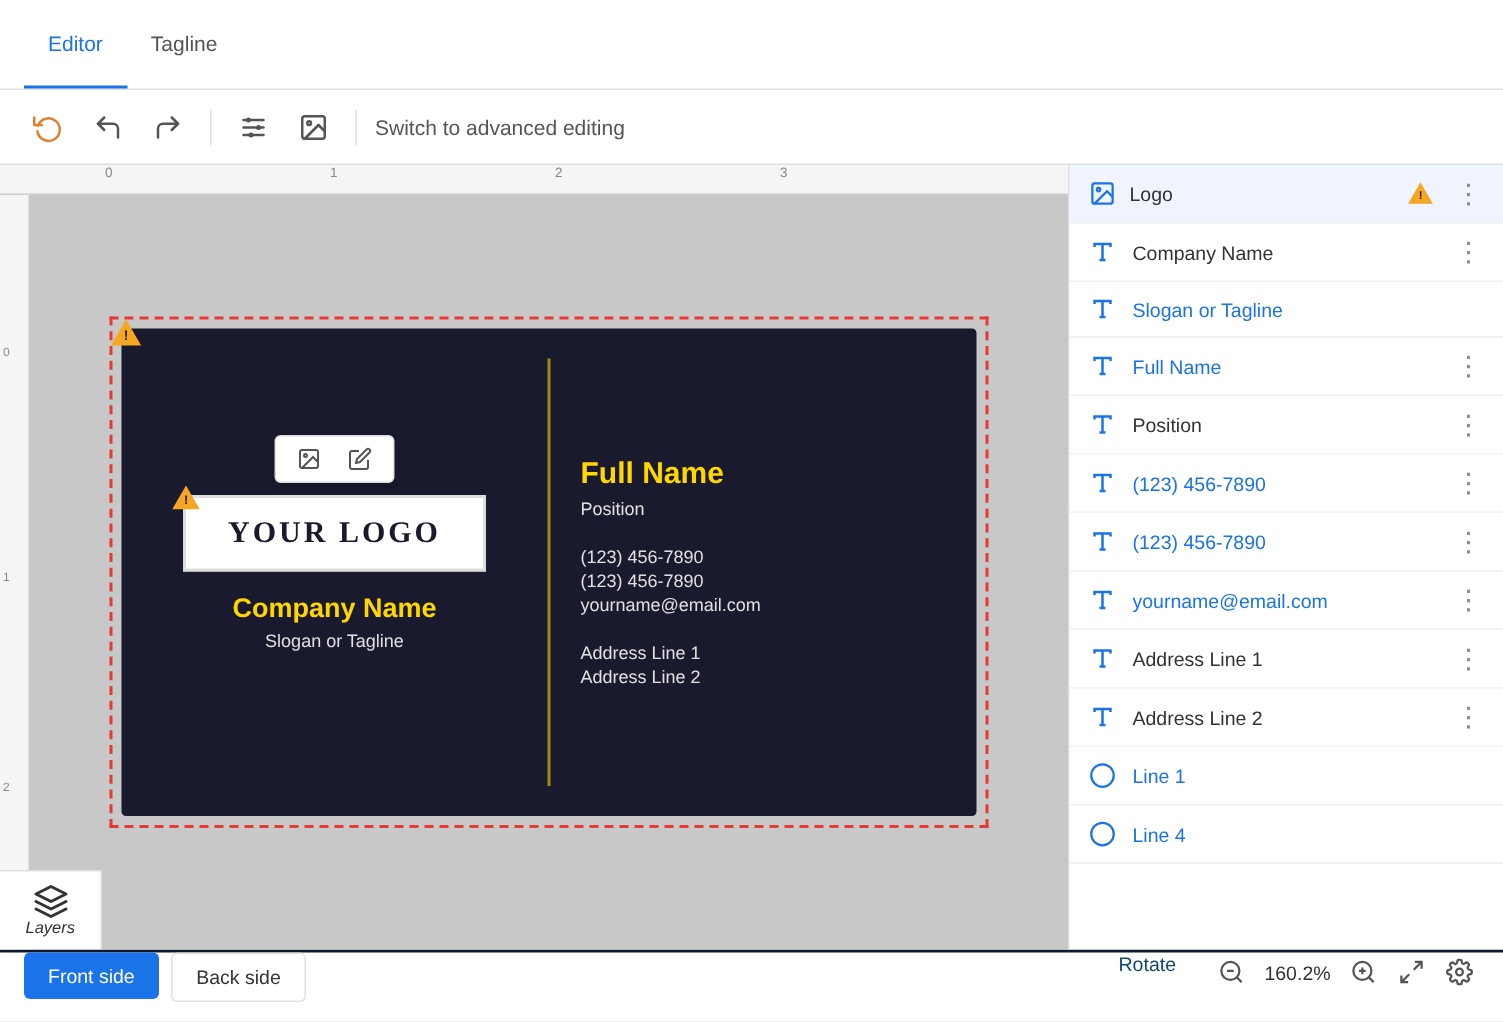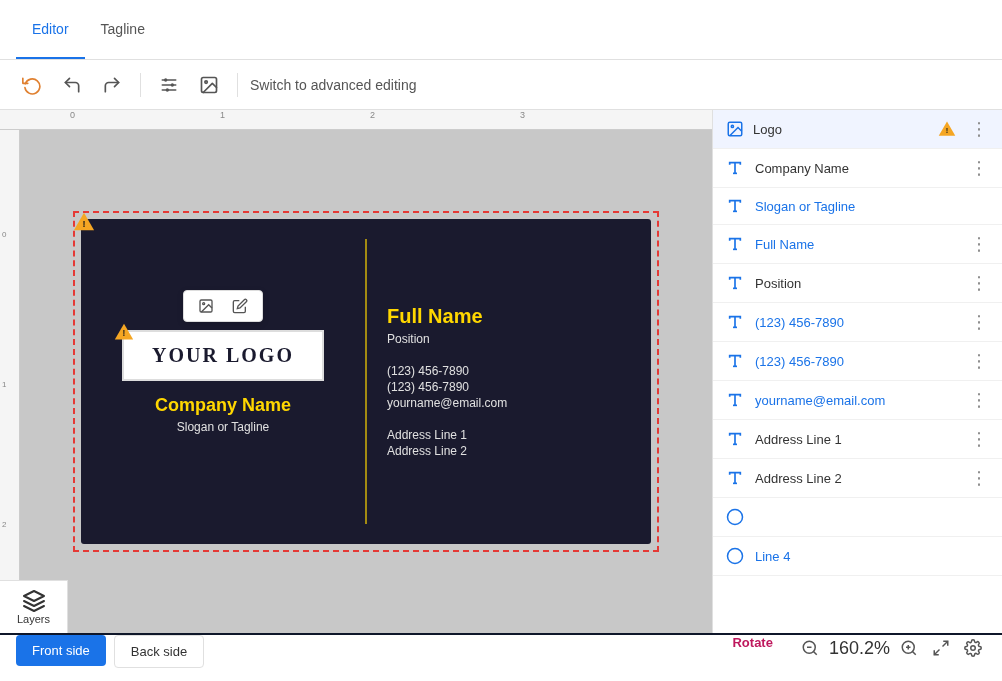--- a/index.html
+++ b/index.html
@@ -145,21 +145,21 @@
     </div>
 
     <div style="position:absolute; bottom:0; left:0; width:68px; display:flex; flex-direction:column; align-items:center; justify-content:center; padding:8px 0; background:#fff; border-top:1px solid #e0e0e0; border-right:1px solid #e0e0e0; cursor:pointer; z-index:20;">
       <div>
         <svg width="24" height="24" viewBox="0 0 24 24" fill="none" stroke="#333" stroke-width="2" stroke-linecap="round" stroke-linejoin="round">
           <polygon points="12 2 2 7 12 12 22 7 12 2"></polygon>
           <polyline points="2 12 12 17 22 12"></polyline>
           <polyline points="2 17 12 22 22 17"></polyline>
         </svg>
       </div>
-      <span style="font-size:11px; color:#333; margin-top:0;">Layers</span>
+      <span style="font-size:11px; color:#333; margin-top:0;font-style:italic;">Layers</span>
     </div>
   </div>
 
   <div style="width:290px; background:#fff; border-left:1px solid #e0e0e0; overflow-y:auto;">
 
     <div style="display:flex; align-items:center; padding:10px 12px; border-bottom:1px solid #f0f0f0; cursor:pointer; gap:8px; background:#f0f4ff;">
       <div style="color:#1a73e8; font-size:16px; min-width:20px; display:flex; align-items:center; justify-content:center;">
         <svg width="18" height="18" viewBox="0 0 24 24" fill="none" stroke="#1a73e8" stroke-width="2">
           <rect x="3" y="3" width="18" height="18" rx="2"></rect>
           <circle cx="8.5" cy="8.5" r="1.5"></circle>
@@ -282,47 +282,48 @@
       <span style="flex:1; font-size:13px; color:#333;">Address Line 2</span>
       <span style="color:#888; font-size:18px; cursor:pointer; padding:0 2px; line-height:1;">⋮</span>
     </div>
 
     <div style="display:flex; align-items:center; padding:10px 12px; border-bottom:1px solid #f0f0f0; cursor:pointer; gap:10px;">
       <div style="color:#1a73e8; min-width:20px; display:flex; align-items:center; justify-content:center;">
         <svg width="18" height="18" viewBox="0 0 24 24" fill="none" stroke="#1a73e8" stroke-width="2">
           <path d="M12 22c5.523 0 10-4.477 10-10S17.523 2 12 2 2 6.477 2 12s4.477 10 10 10z"></path>
         </svg>
       </div>
+      <span style="flex:1; font-size:13px; color:#1a73e8;">Line 1</span>
     </div>
 
     <div style="display:flex; align-items:center; padding:10px 12px; border-bottom:1px solid #f0f0f0; cursor:pointer; gap:10px;">
       <div style="color:#1a73e8; min-width:20px; display:flex; align-items:center; justify-content:center;">
         <svg width="18" height="18" viewBox="0 0 24 24" fill="none" stroke="#1a73e8" stroke-width="2">
           <path d="M12 22c5.523 0 10-4.477 10-10S17.523 2 12 2 2 6.477 2 12s4.477 10 10 10z"></path>
         </svg>
       </div>
       <span style="flex:1; font-size:13px; color:#1a73e8;">Line 4</span>
     </div>
   </div>
 </div>
 
 <div style="display:flex; align-items:flex-start; background:#fff; border-top:2px solid #0f172a; height:65px; padding:0 16px; gap:8px;">
   <button style="background:#1a73e8; color:#fff; border:none; border-radius:4px; padding:8px 16px; font-size:13px; font-weight:500; cursor:pointer;">Front side</button>
   <button style="background:#fff; color:#333; border:1px solid #e0e0e0; border-radius:4px; padding:8px 16px; font-size:13px; cursor:pointer;">Back side</button>
-  <button style="margin-left:auto; color:#be185d; background:none; border:none; cursor:pointer; font-size:13px; font-weight:700;">Rotate</button>
+  <button style="margin-left:auto; color:#0c4a6e; background:none; border:none; cursor:pointer; font-size:13px; font-weight:400;">Rotate</button>
 
   <div style="display:flex; align-items:center; gap:6px; margin-left:16px;">
     <button style="background:none; border:none; cursor:pointer; color:#555; font-size:18px; padding:4px; display:flex; align-items:center;">
       <svg width="18" height="18" viewBox="0 0 24 24" fill="none" stroke="#555" stroke-width="2">
         <circle cx="11" cy="11" r="8"></circle>
         <line x1="21" y1="21" x2="16.65" y2="16.65"></line>
         <line x1="8" y1="11" x2="14" y2="11"></line>
       </svg>
     </button>
-    <span style="font-size:18px; color:#333; min-width:50px; text-align:center;">160.2%</span>
+    <span style="font-size:13px; color:#333; min-width:50px; text-align:center;">160.2%</span>
     <button style="background:none; border:none; cursor:pointer; color:#555; font-size:18px; padding:4px; display:flex; align-items:center;">
       <svg width="18" height="18" viewBox="0 0 24 24" fill="none" stroke="#555" stroke-width="2">
         <circle cx="11" cy="11" r="8"></circle>
         <line x1="21" y1="21" x2="16.65" y2="16.65"></line>
         <line x1="11" y1="8" x2="11" y2="14"></line>
         <line x1="8" y1="11" x2="14" y2="11"></line>
       </svg>
     </button>
     <button style="background:none; border:none; cursor:pointer; color:#555; padding:4px; display:flex; align-items:center;">
       <svg width="18" height="18" viewBox="0 0 24 24" fill="none" stroke="#555" stroke-width="2">

